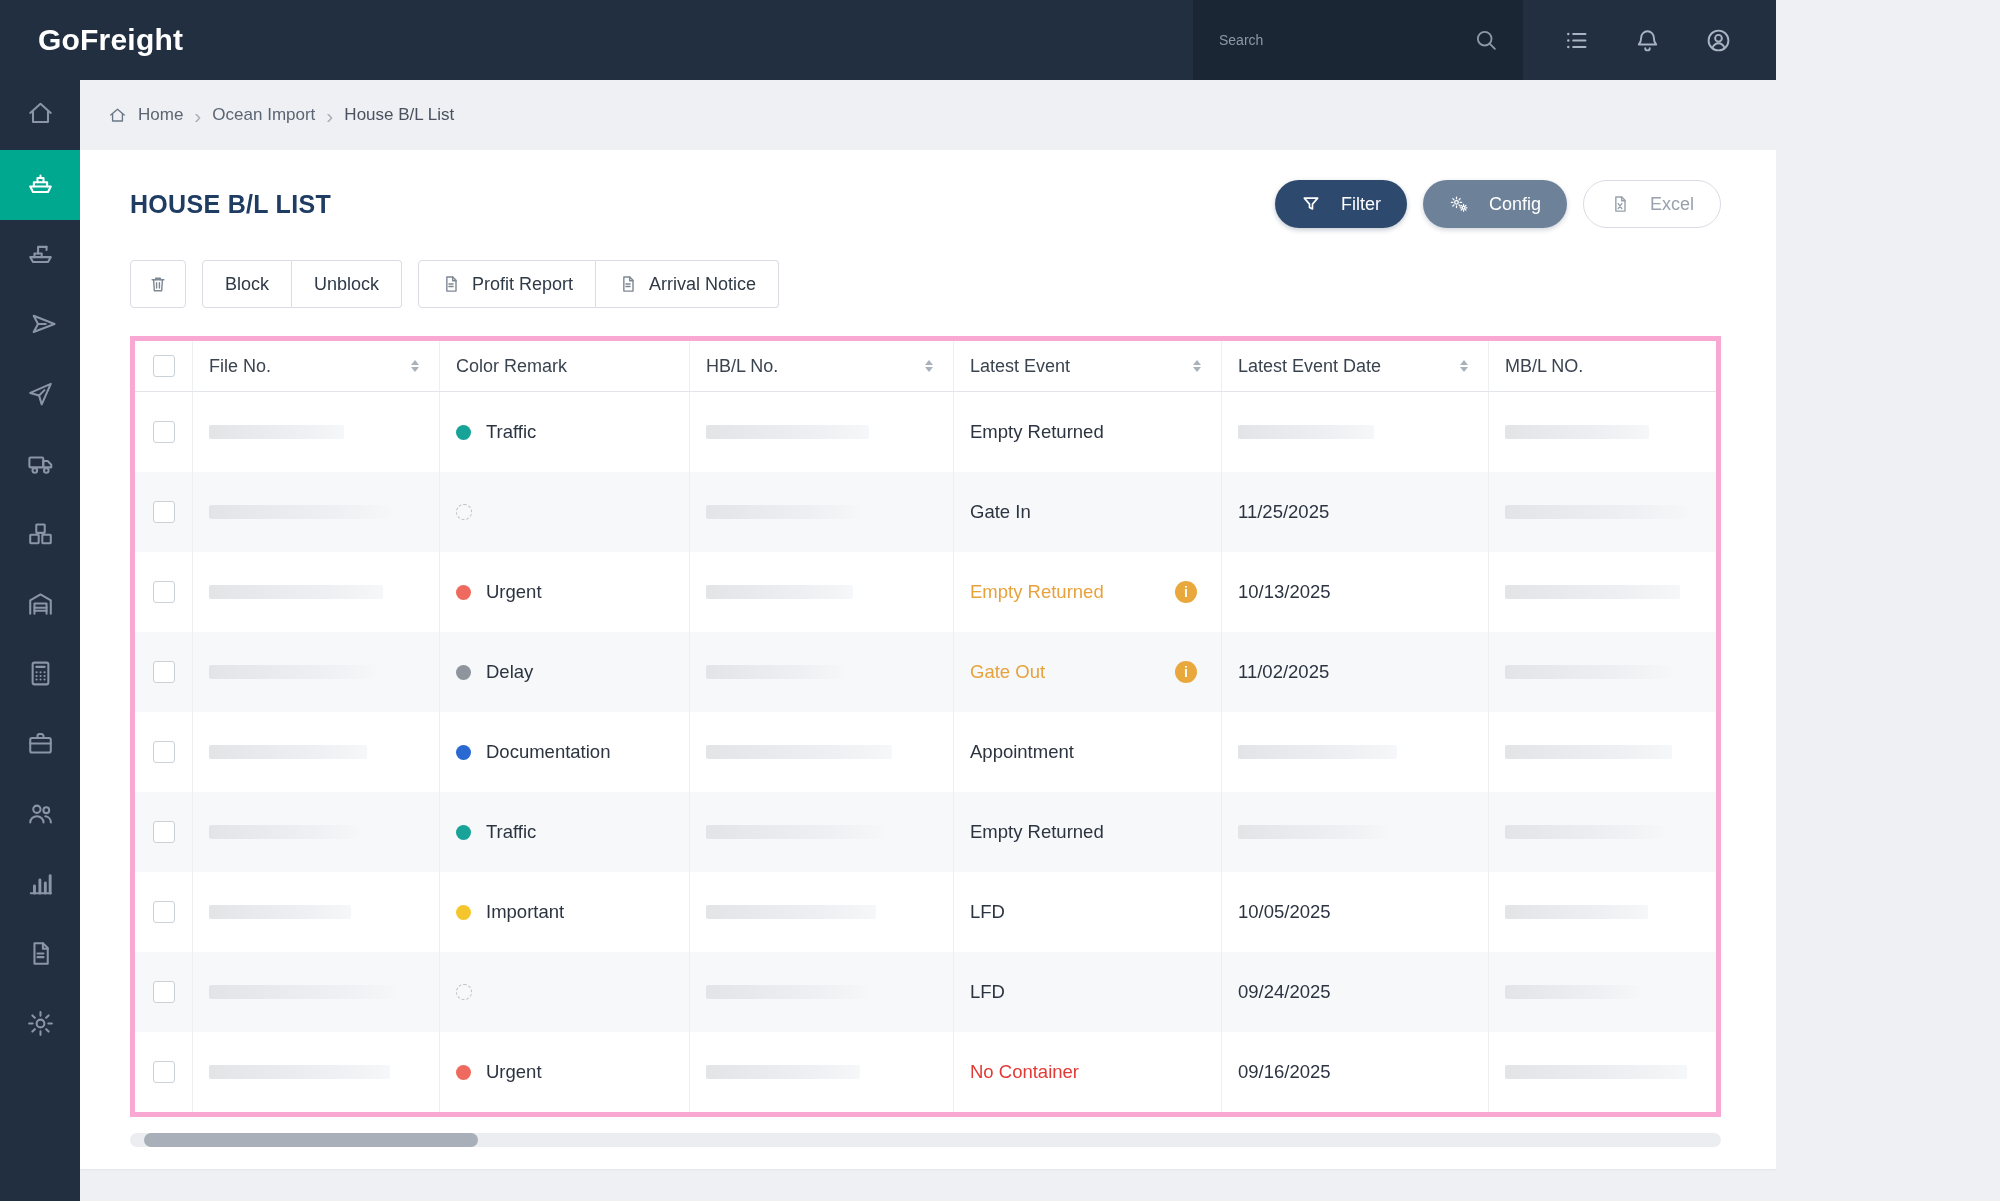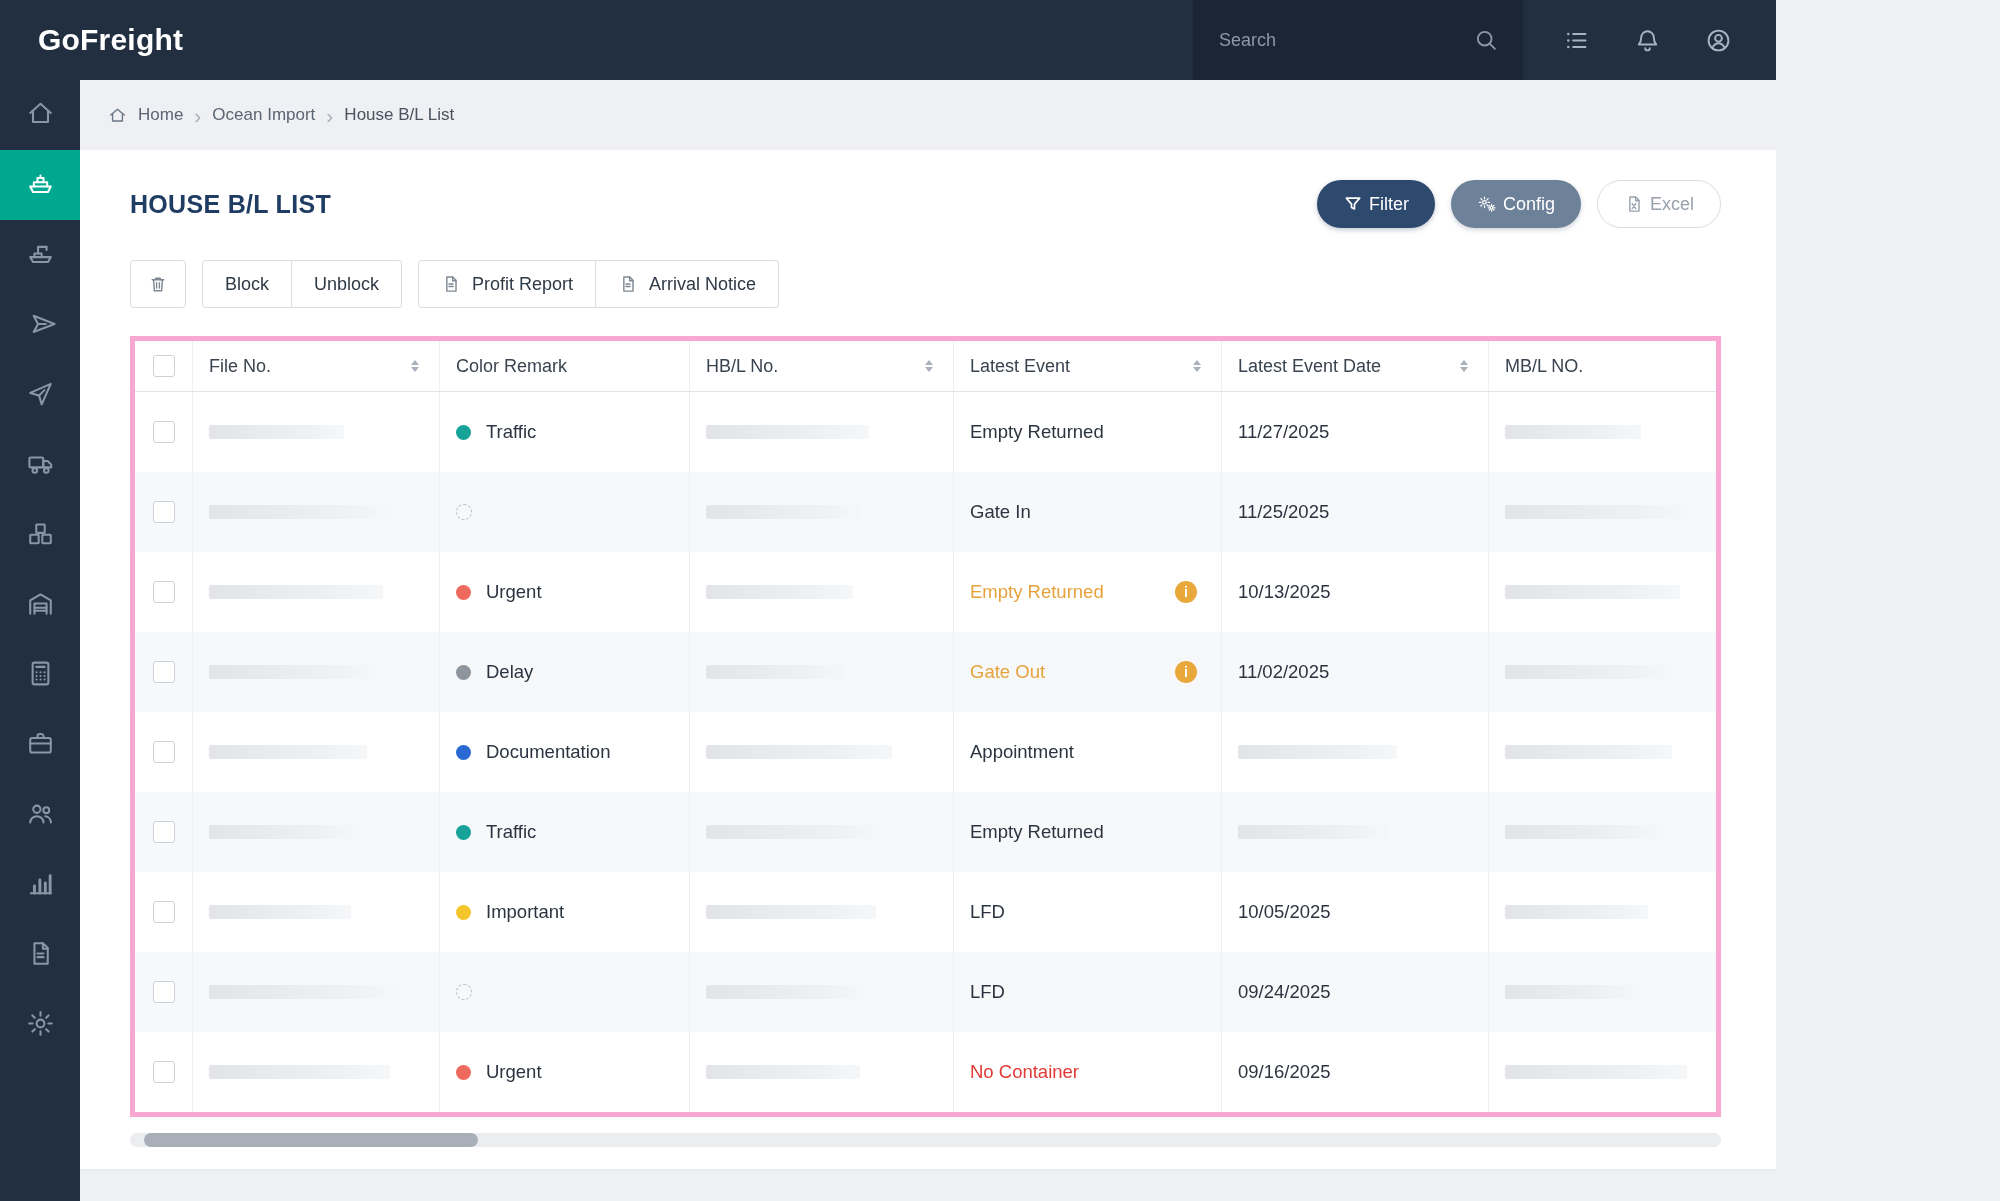--- a/index.html
+++ b/index.html
@@ -4,21 +4,21 @@
 <style>
   html,body{margin:0;padding:0;background:#EEF0F3;font-family:"Liberation Sans",sans-serif;}
   body{width:2000px;height:1201px;overflow:hidden;}
   .app{width:1776px;height:1201px;display:grid;grid-template-rows:80px 1fr;grid-template-columns:80px 1fr;
        grid-template-areas:"top top" "side main";}
   
   .topbar{grid-area:top;background:#212F40;display:flex;align-items:center;}
   .brand{padding-left:38px;font-size:30px;font-weight:700;color:#fff;letter-spacing:.2px;}
   .search{margin-left:auto;width:330px;height:80px;background:#1A2634;display:flex;align-items:center;
           padding:0 24px;box-sizing:border-box;gap:12px;}
-  .search input{flex:1;background:transparent;border:none;outline:none;color:#C7CFDA;font-size:18px;
+  .search input{flex:1;background:transparent;border:none;outline:none;color:#C7CFDA;font-size:14px;
           font-family:inherit;}
   .search input::placeholder{color:#8D98A7;}
   .search .sic{color:#8D98A7;display:flex;}
   .search .sic svg{width:26px;height:26px;}
   .top-icons{display:flex;align-items:center;gap:44px;padding:0 44px 0 40px;color:#A9B4C2;}
   .top-icons .tic{display:flex;cursor:pointer;}
   .top-icons svg{width:27px;height:27px;}
   
   .sidebar{grid-area:side;background:#212F40;display:flex;flex-direction:column;}
   .side-item{height:70px;display:flex;align-items:center;justify-content:center;color:#8A96A6;cursor:pointer;}
@@ -33,21 +33,21 @@
   .crumb{cursor:pointer;}
   .crumb.current{color:#49525E;}
   .sep{color:#A6AEB9;font-size:21px;line-height:1;}
   .card{flex:none;height:1019px;background:#fff;padding:28px 55px 0 50px;box-sizing:border-box;
         box-shadow:0 1px 2px rgba(20,30,50,.05);}
   
   .title-row{display:flex;align-items:center;height:52px;}
   .title{margin:0;font-size:25px;color:#1F3C63;letter-spacing:.3px;font-weight:700;}
   .actions{margin-left:auto;display:flex;gap:16px;}
   .btn{height:48px;border:none;border-radius:24px;padding:0 26px;font-size:18px;display:flex;align-items:center;
-       gap:6px;font-family:inherit;cursor:pointer;}
+       gap:20px;font-family:inherit;cursor:pointer;}
   .btn-filter{background:#2D4A6E;color:#fff;box-shadow:0 2px 5px rgba(20,40,70,.25);}
   .btn-config{background:#6D8199;color:#fff;box-shadow:0 2px 5px rgba(20,40,70,.2);}
   .btn-excel{background:#fff;color:#98A1AC;border:1px solid #D9DDE3;}
   .bicon{display:flex;}
   .bicon svg{width:20px;height:20px;display:block;}
   
   .toolbar{margin-top:30px;display:flex;align-items:stretch;gap:16px;height:48px;}
   .tbtn{background:#fff;border:1px solid #D9DDE3;border-radius:4px;font-size:18px;color:#2F3A47;padding:0 22px;
         display:flex;align-items:center;gap:11px;font-family:inherit;cursor:pointer;}
   .trash{width:56px;justify-content:center;padding:0;color:#7E8894;}
@@ -385,23 +385,20 @@
               <div class="cell" data-name="color-remark-cell">
                 <span class="dot dot-teal" data-name="color-dot"></span>
                 <span class="remark" data-name="color-remark-label">Traffic</span>
               </div>
               <div class="cell" data-name="hbl-no-cell">
                 <span class="ph" style="width:163px"></span>
               </div>
               <div class="cell" data-name="latest-event-cell">
                 <span class="ev-default" data-name="latest-event-label">Empty Returned</span>
               </div>
-              <div class="cell" data-name="latest-event-date-cell">
-                <span data-name="latest-event-date">11/27/2025</span>
-              </div>
               <div class="cell" data-name="mbl-no-cell">
                 <span class="ph" style="width:136px"></span>
               </div>
               <div class="cell" data-name="consignee-cell">
                 <span class="ph" style="width:144px"></span>
               </div>
             </div>
             <div class="trow grid-row alt" data-name="table-row">
               <div class="cell c0" data-name="row-checkbox-cell">
                 <span class="cb" data-name="row-checkbox"></span>

